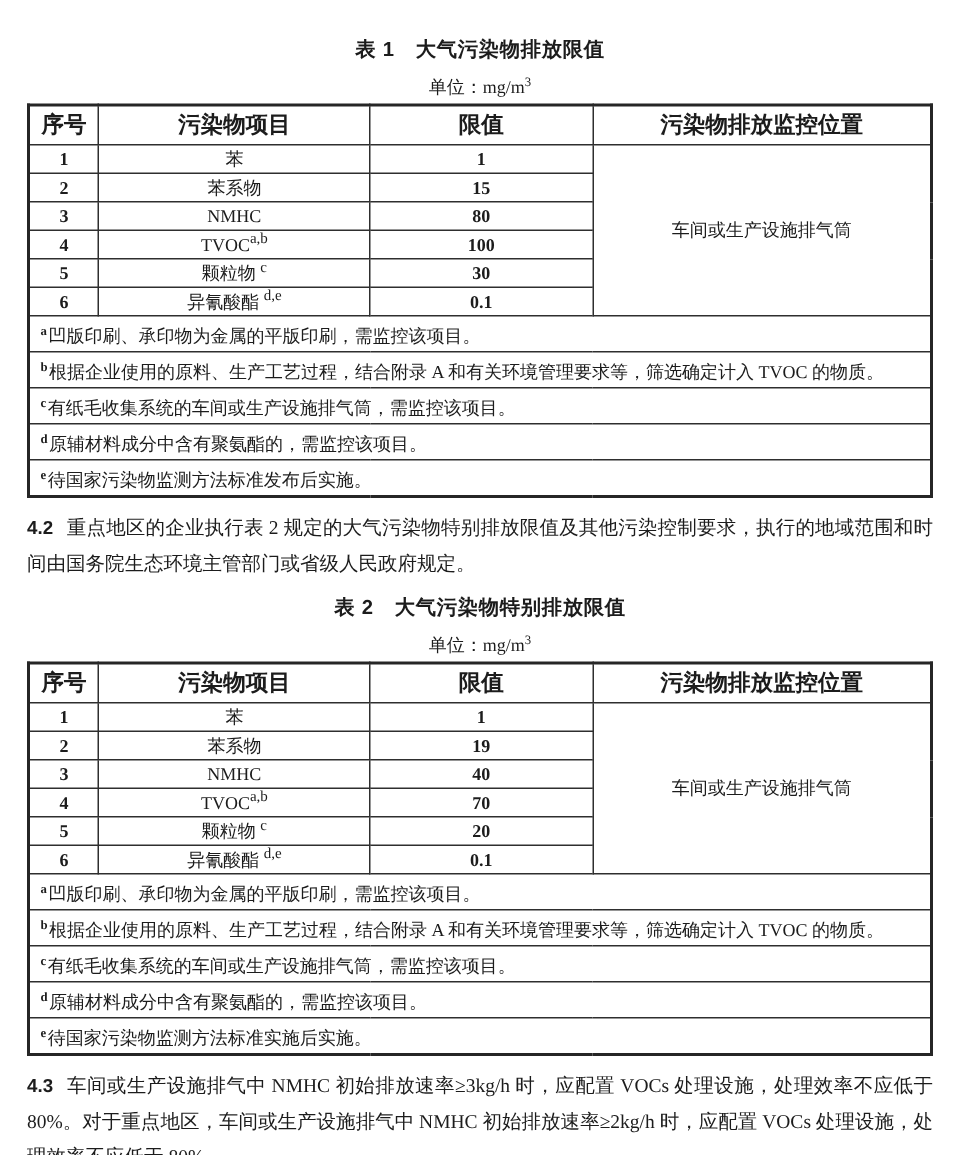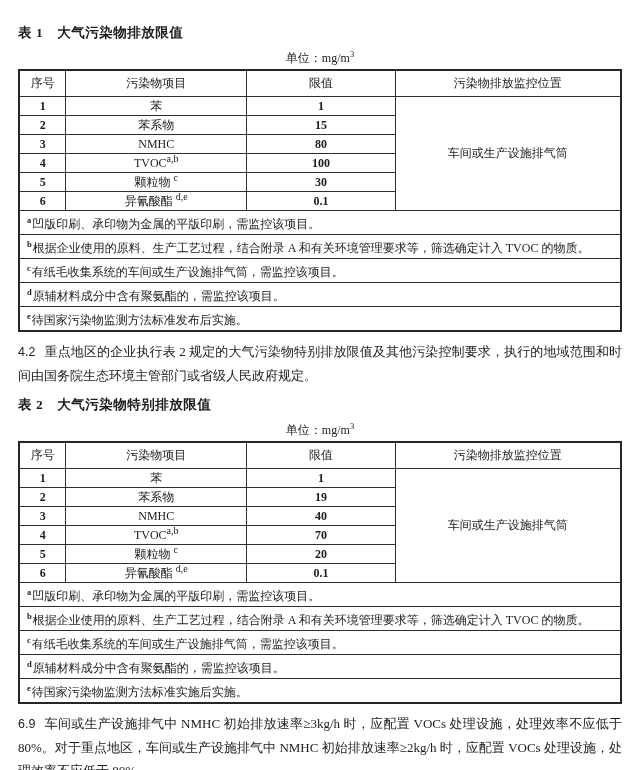--- a/index.html
+++ b/index.html
@@ -3,48 +3,48 @@
 <meta charset="utf-8">
 <style>
   html,body{margin:0;padding:0;}
   body{
     width:640px;height:770px;background:#ffffff;color:#1c1c1c;
     font-family:"Liberation Serif","DejaVu Serif",serif;
     overflow:hidden;
   }
   .page{padding:24px 18px 0 18px;}
   .tbl-title{
-    font-weight:bold;font-size:13.5px;line-height:18px;
-    font-family:Liberation Serif, serif;
+    text-align:center;font-weight:bold;font-size:13.5px;line-height:18px;
+    font-family:Liberation Sans, sans-serif;
     letter-spacing:0.5px;
   }
   .unit-line{
     text-align:center;font-size:12px;line-height:15px;margin:5px 0 3px 0;
   }
   .unit-line sup{font-size:8.5px;}
   table{
     width:100%;border-collapse:collapse;table-layout:fixed;
     font-size:12px;border:2px solid #262626;
   }
   th,td{border:1px solid #2e2e2e;text-align:center;vertical-align:middle;padding:0;}
-  thead th{height:25px;font-weight:normal;font-size:12px;}
+  thead th{height:25px;font-weight:bold;font-size:15px;}
   td.c-no{height:18px;font-weight:600;}
   td.c-item{height:18px;}
   td.c-limit{height:18px;font-weight:600;}
   td.c-monitor{font-size:12px;}
   sup.mark{font-size:10px;line-height:0;}
   td.fnote{
     text-align:left;padding:2px 7px 2px 7px;font-size:12px;line-height:15px;height:15px;
   }
   td.fnote sup{font-size:8.5px;margin-right:1px;font-weight:600;}
   .clause{
     font-size:13px;line-height:23px;text-align:justify;margin:8px 0 0 0;
   }
   .clause .cnum{
-    font-weight:normal;font-family:"Liberation Sans","DejaVu Sans",sans-serif;
+    font-weight:bold;font-family:"Liberation Sans","DejaVu Sans",sans-serif;
     margin-right:9px;font-size:12.5px;
   }
 </style>
 </head>
 <body>
 
 <div class="page">
 
   <div class="tbl-title">表 1　大气污染物排放限值</div>
   <div class="unit-line"><span>单位：mg/m</span><sup>3</sup></div>
@@ -177,15 +177,15 @@
         </tr>
       <tr>
           <td class="fnote" colspan="4"><sup>d</sup><span>原辅材料成分中含有聚氨酯的，需监控该项目。</span></td>
         </tr>
       <tr>
           <td class="fnote" colspan="4"><sup>e</sup><span>待国家污染物监测方法标准实施后实施。</span></td>
         </tr>
     </tbody>
   </table>
 
-  <p class="clause"><span class="cnum">6.9</span><span>车间或生产设施排气中 NMHC 初始排放速率≥3kg/h 时，应配置 VOCs 处理设施，处理效率不应低于 80%。对于重点地区，车间或生产设施排气中 NMHC 初始排放速率≥2kg/h 时，应配置 VOCs 处理设施，处理效率不应低于 80%。</span></p>
+  <p class="clause"><span class="cnum">4.3</span><span>车间或生产设施排气中 NMHC 初始排放速率≥3kg/h 时，应配置 VOCs 处理设施，处理效率不应低于 80%。对于重点地区，车间或生产设施排气中 NMHC 初始排放速率≥2kg/h 时，应配置 VOCs 处理设施，处理效率不应低于 80%。</span></p>
 
 </div>
 
 </body></html>

